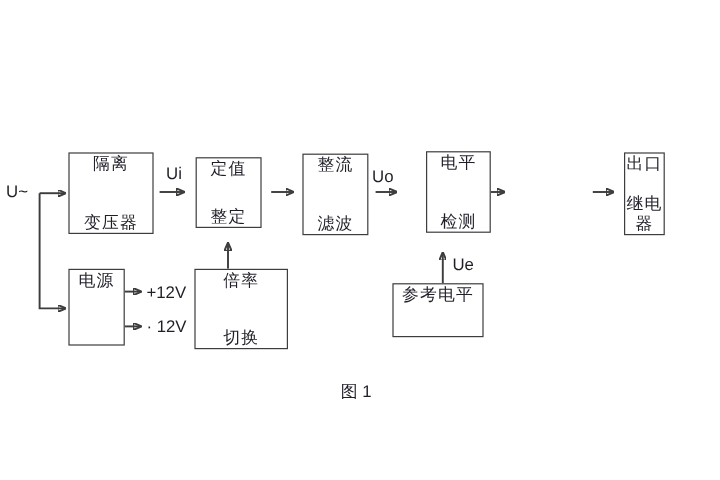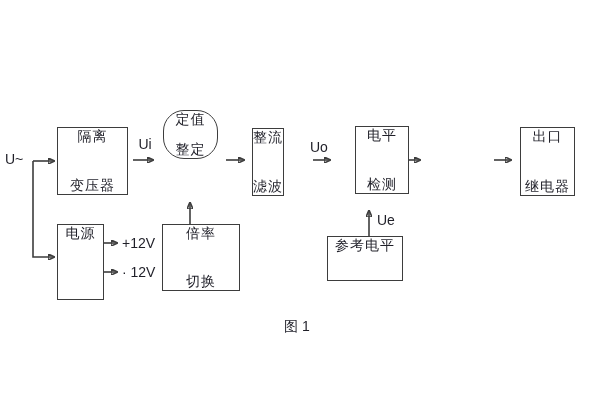--- a/index.html
+++ b/index.html
@@ -39,26 +39,26 @@
     white-space:nowrap;
   }
   .caption{
     position:absolute;
     left:284px;top:288px;
     font-size:14px;
     margin-top:30px;
   }
   
   #b-isolation {left:57px; top:127px; width:71px; height:68px;}
-  #b-setting   {left:163px;top:110px; width:55px; height:49px;border-radius:21px;}
-  #b-rectifier {left:252px;top:128px; width:32px; height:68px;}
+  #b-setting   {left:163px;top:131px; width:55px; height:59px;}
+  #b-rectifier {left:252px;top:128px; width:55px; height:68px;}
   #b-level     {left:343px;top:126px; width:54px; height:68px;margin-left:12px;}
   #b-drive     {left:428px;top:127px; width:56px; height:69px;}
-  #b-relay     {left:520px;top:127px; width:55px; height:69px;}
-  #b-power     {left:57px; top:224px; width:47px; height:76px;}
+  #b-relay     {left:520px;top:127px; width:34px; height:69px;}
+  #b-power     {left:57px; top:224px; width:47px; height:64px;}
   #b-ratio     {left:162px;top:224px; width:78px; height:67px;}
   #b-reference {left:327px;top:236px; width:76px; height:45px;}
   
   #l-input {left:5px;  top:151px;}
   #l-ui    {left:133px;top:136px;width:24px;text-align:center;}
   #l-uo    {left:310px;top:139px;width:26px;text-align:left;}
   #l-plus  {left:122px;top:235px;}
   #l-minus {left:122px;top:264px;}
   #l-ue    {left:377px;top:212px;}
 </style>

